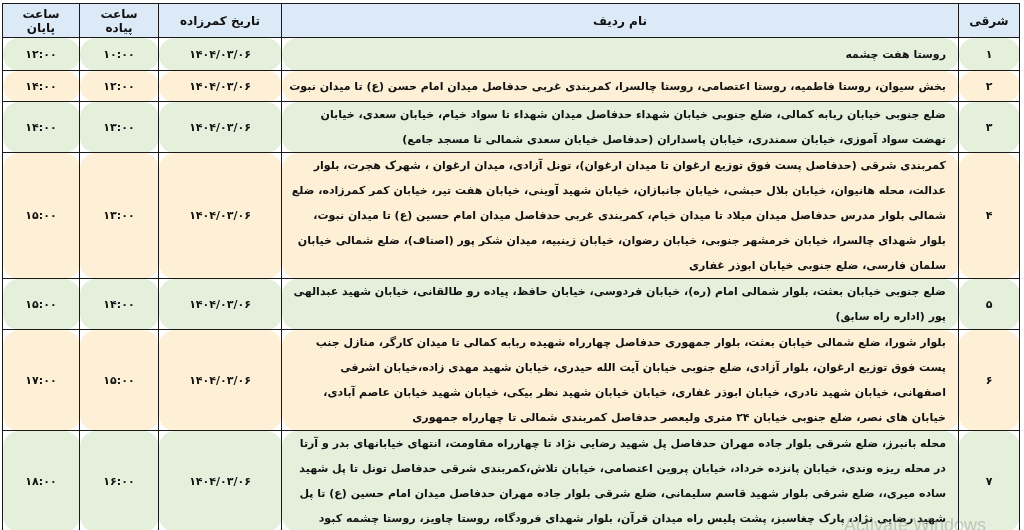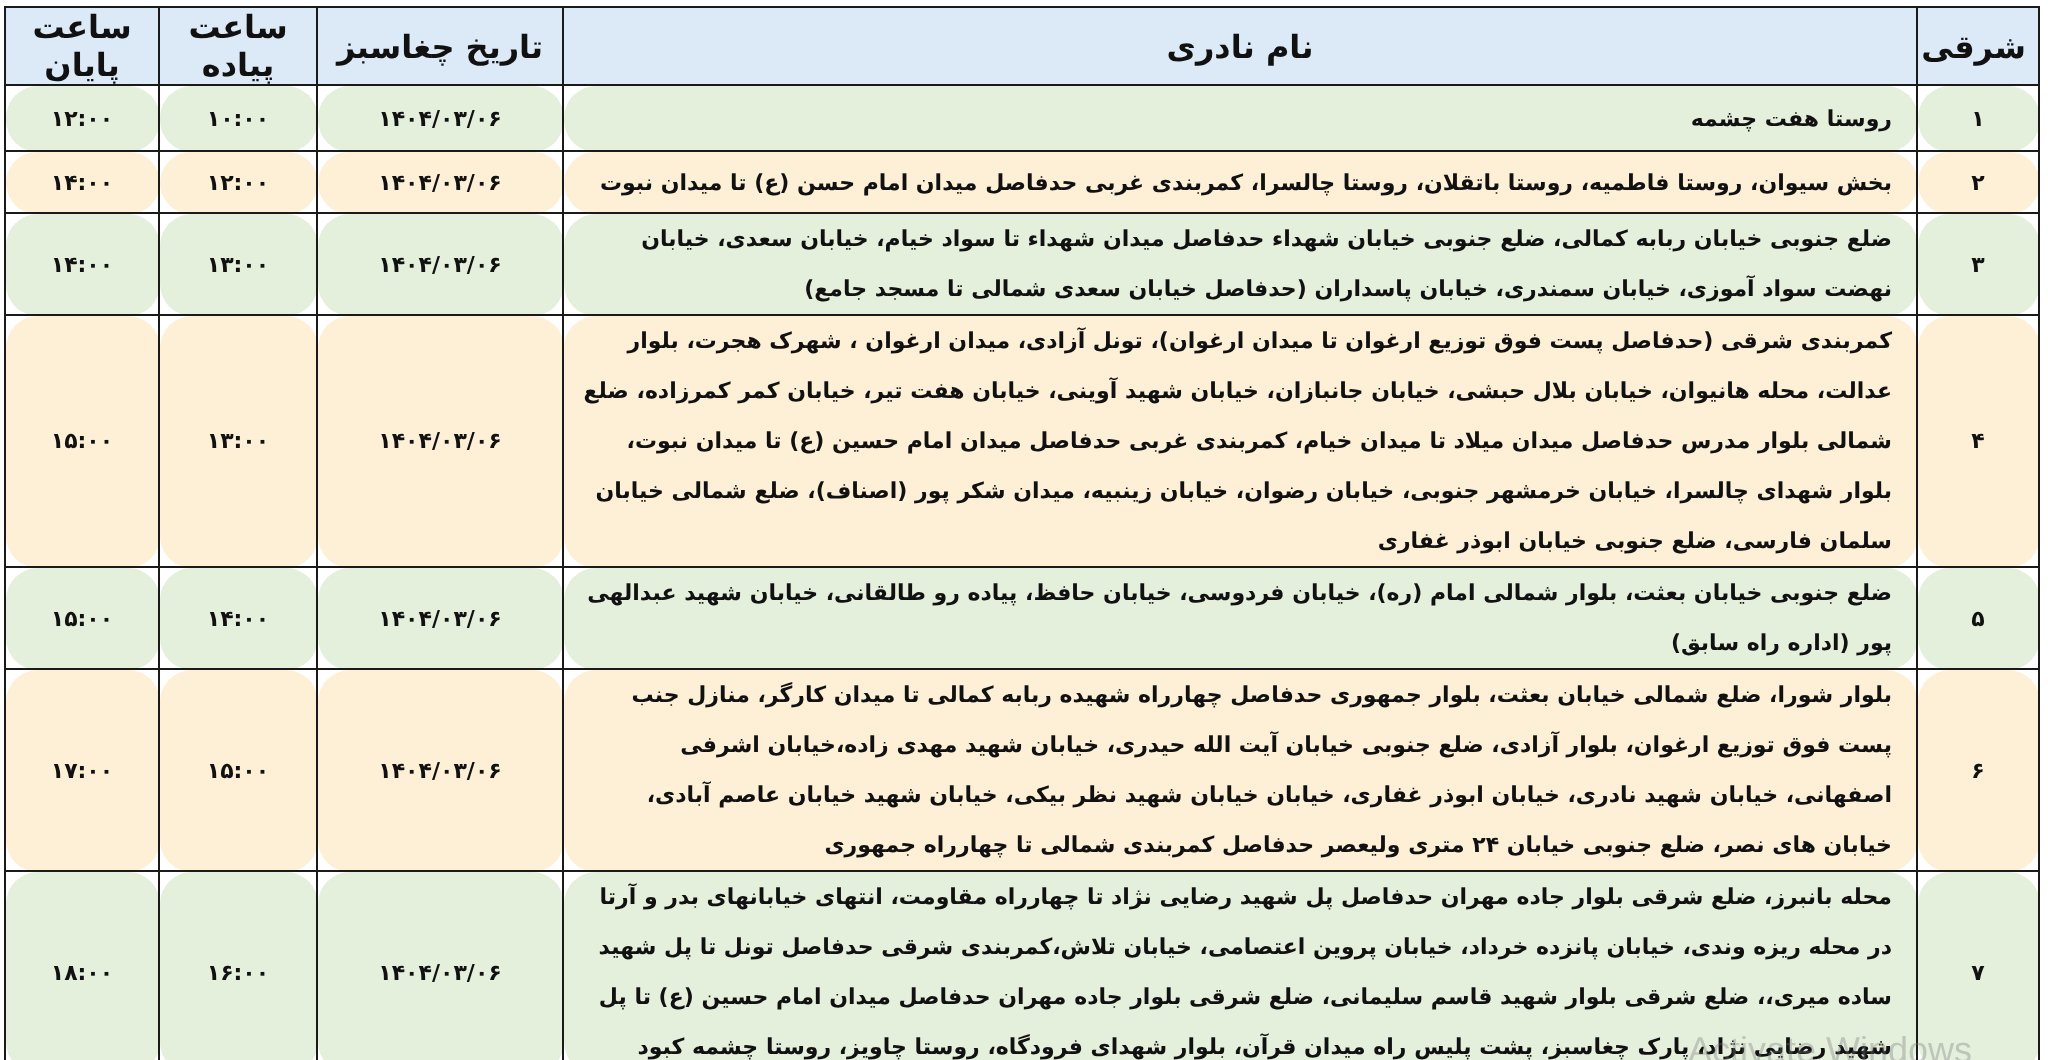--- a/index.html
+++ b/index.html
@@ -10,58 +10,58 @@
     table-layout: fixed;
   }
   table.sched th, table.sched td {
     border: 1.5px solid #1a1a1a;
     color: #111;
     font-weight: bold;
     text-align: center;
     vertical-align: middle;
     padding: 0 6px;
   }
-  table.sched th { background: #dce9f6; height: 33px; font-size: 16px; }
+  table.sched th { background: #dce9f6; height: 33px; font-size: 12px; }
   table.sched td { font-size: 11px; border-radius: 16px; }
   td.col-num { width: 48px; font-size: 12px; }
   td.col-area { text-align: right !important; line-height: 25px; padding-right: 12px !important; }
   td.col-date, td.col-start, td.col-end { font-size: 11.5px; }
   tr.odd td { background: #e4efdc; }
   tr.even td { background: #fdf0d6; }
   .watermark {
     position: absolute; right: 38px; bottom: -6px;
     color: rgba(120,120,120,0.35); font-size: 18px;
     font-family: "Liberation Sans", sans-serif;
     pointer-events: none;
   }
 </style>
 </head>
 <body>
 
 <table class="sched">
   <thead>
     <tr>
       <th style="width:48px">شرقی</th>
-      <th>نام نادری</th>
-      <th style="width:110px">تاریخ چغاسبز</th>
+      <th>نام ردیف</th>
+      <th style="width:110px">تاریخ کمرزاده</th>
       <th style="width:66px">ساعت پیاده</th>
       <th style="width:64px">ساعت پایان</th>
     </tr>
   </thead>
   <tbody>
     <tr class="odd" style="height:33px">
       <td class="col-num">۱</td>
       <td class="col-area" style="text-align:right">روستا هفت چشمه</td>
       <td class="col-date">۱۴۰۴/۰۳/۰۶</td>
       <td class="col-start">۱۰:۰۰</td>
       <td class="col-end">۱۲:۰۰</td>
     </tr>
     <tr class="even" style="height:31px">
       <td class="col-num">۲</td>
-      <td class="col-area">بخش سیوان، روستا فاطمیه، روستا باتقلان، روستا چالسرا، کمربندی غربی حدفاصل میدان امام حسن (ع) تا میدان نبوت</td>
+      <td class="col-area">بخش سیوان، روستا فاطمیه، روستا اعتصامی، روستا چالسرا، کمربندی غربی حدفاصل میدان امام حسن (ع) تا میدان نبوت</td>
       <td class="col-date">۱۴۰۴/۰۳/۰۶</td>
       <td class="col-start">۱۲:۰۰</td>
       <td class="col-end">۱۴:۰۰</td>
     </tr>
     <tr class="odd" style="height:50px">
       <td class="col-num">۳</td>
       <td class="col-area">ضلع جنوبی خیابان ربابه کمالی، ضلع جنوبی خیابان شهداء حدفاصل میدان شهداء تا سواد خیام، خیابان سعدی، خیابان نهضت سواد آموزی، خیابان سمندری، خیابان پاسداران (حدفاصل خیابان سعدی شمالی تا مسجد جامع)</td>
       <td class="col-date">۱۴۰۴/۰۳/۰۶</td>
       <td class="col-start">۱۳:۰۰</td>
       <td class="col-end">۱۴:۰۰</td>

